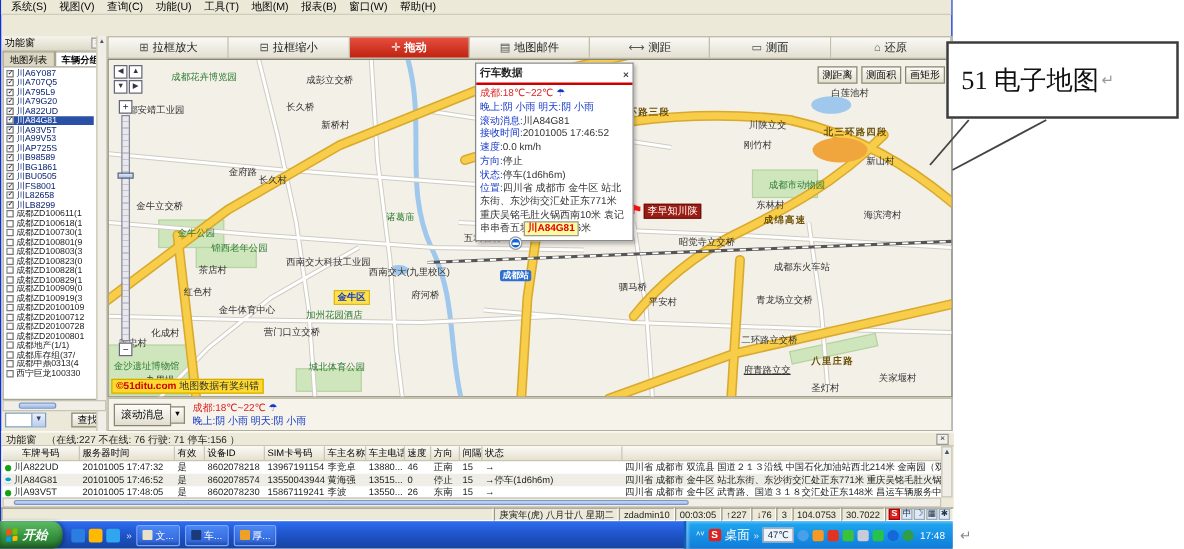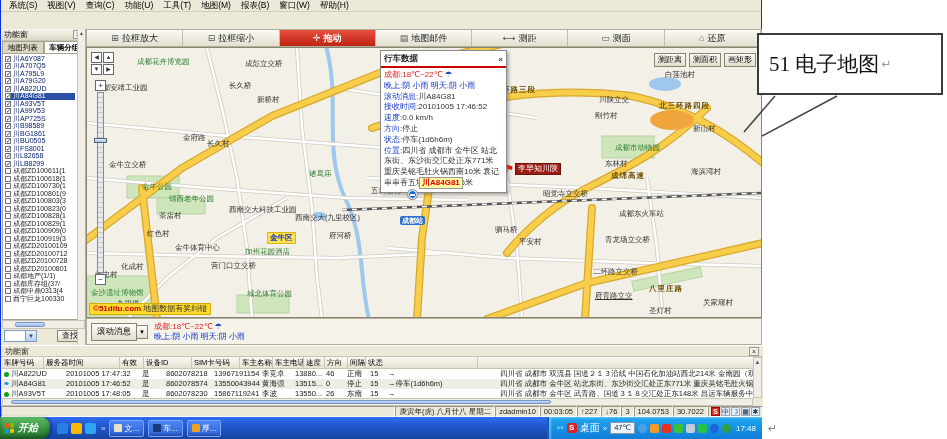--- a/index.html
+++ b/index.html
@@ -551,26 +551,27 @@
       <span class="msg-weather">
         <span class="pp-red">成都:18℃~22℃</span>
         <span class="pp-blue">☂</span><br>
         <span class="pp-blue">晚上:阴 小雨 明天:阴 小雨</span>
       </span>
     </div>
 
     <div class="panel">
       <div class="panel-head">
         <span>功能窗</span>
+        <span>（在线:227 不在线: 76 行驶: 71 停车:156 ）</span>
         <span class="panel-close">×</span>
       </div>
       <div class="tablewrap">
         <div class="thead">
 
-        <div class="th" style="width: 42px;">车牌号码</div>
+        <div class="th" style="width: 62px; text-align: center;">车牌号码</div>
             <div class="th" style="width: 76px;">服务器时间</div>
             <div class="th" style="width: 24px;">有效</div>
             <div class="th" style="width: 48px;">设备ID</div>
             <div class="th" style="width: 48px;">SIM卡号码</div>
             <div class="th" style="width: 33px;">车主名称</div>
             <div class="th" style="width: 31px;">车主电话</div>
             <div class="th" style="width: 21px;">速度</div>
             <div class="th" style="width: 23px;">方向</div>
             <div class="th" style="width: 18px;">间隔</div>
             <div class="th" style="width: 112px;">状态</div>

